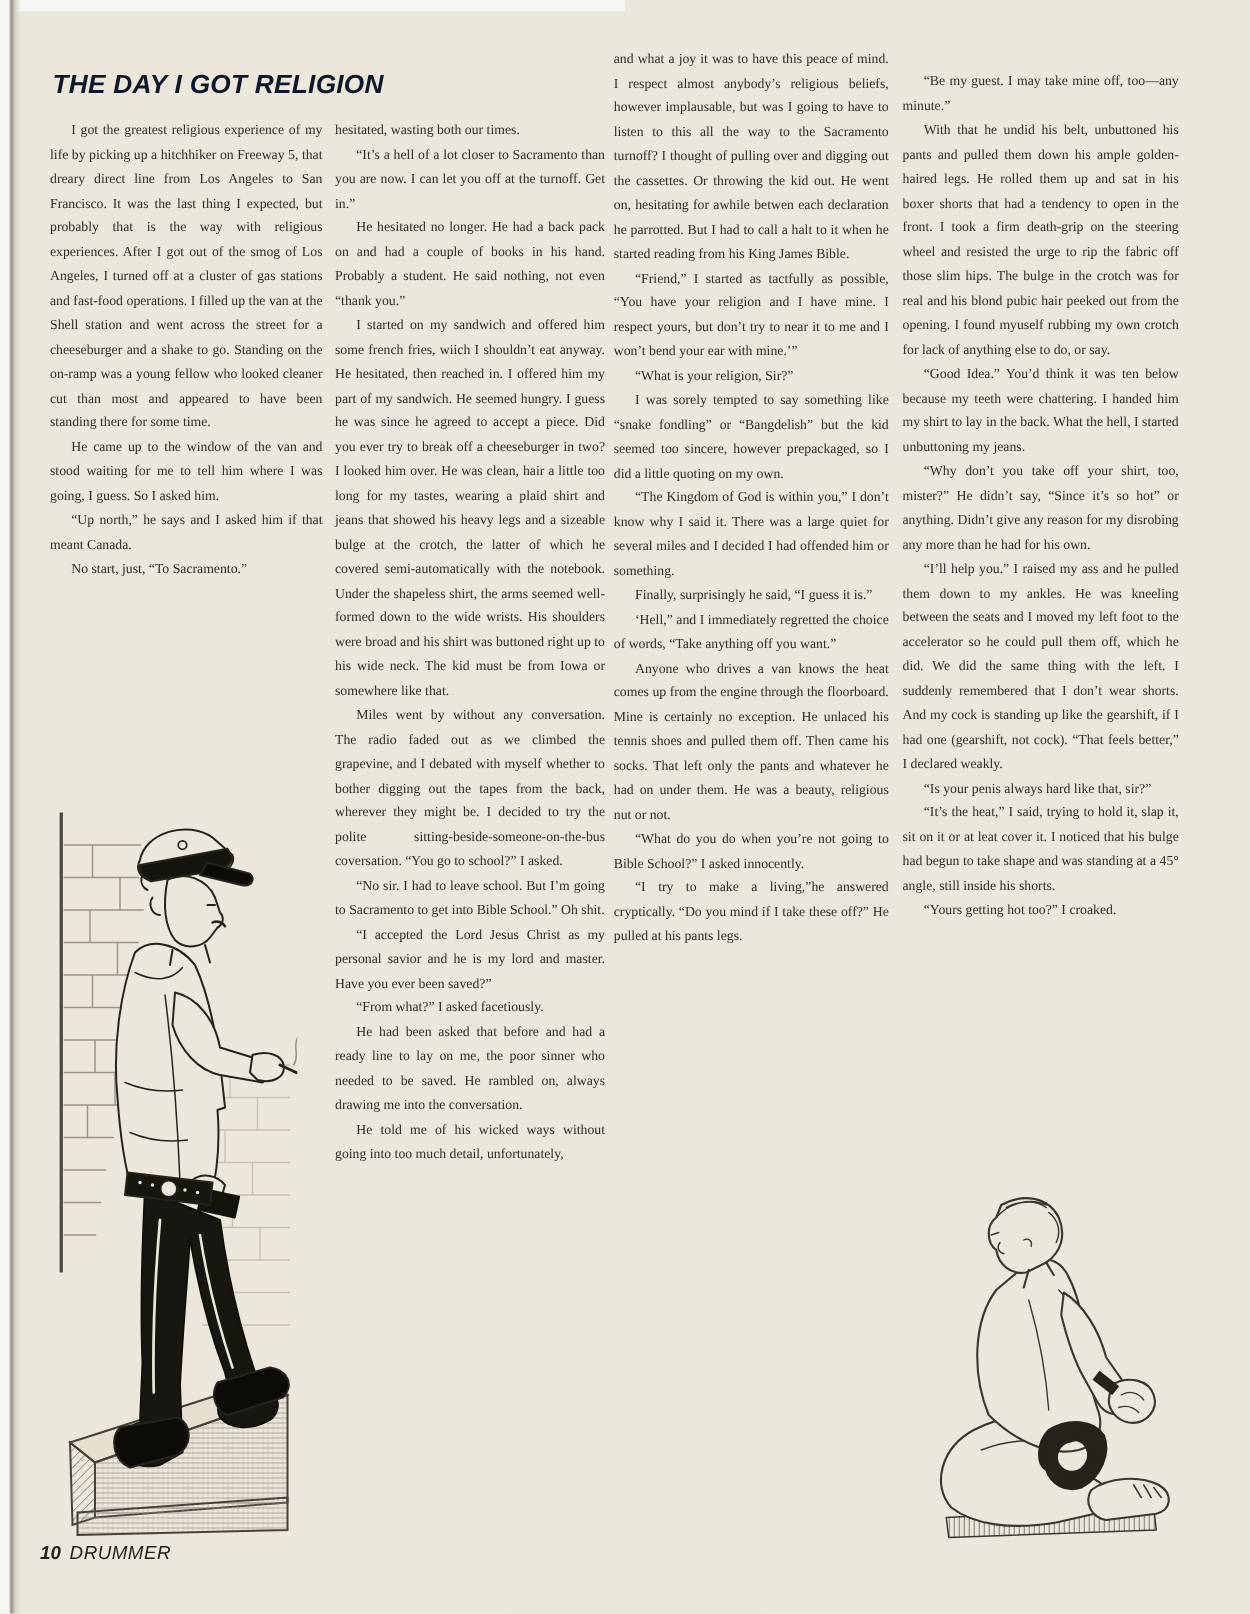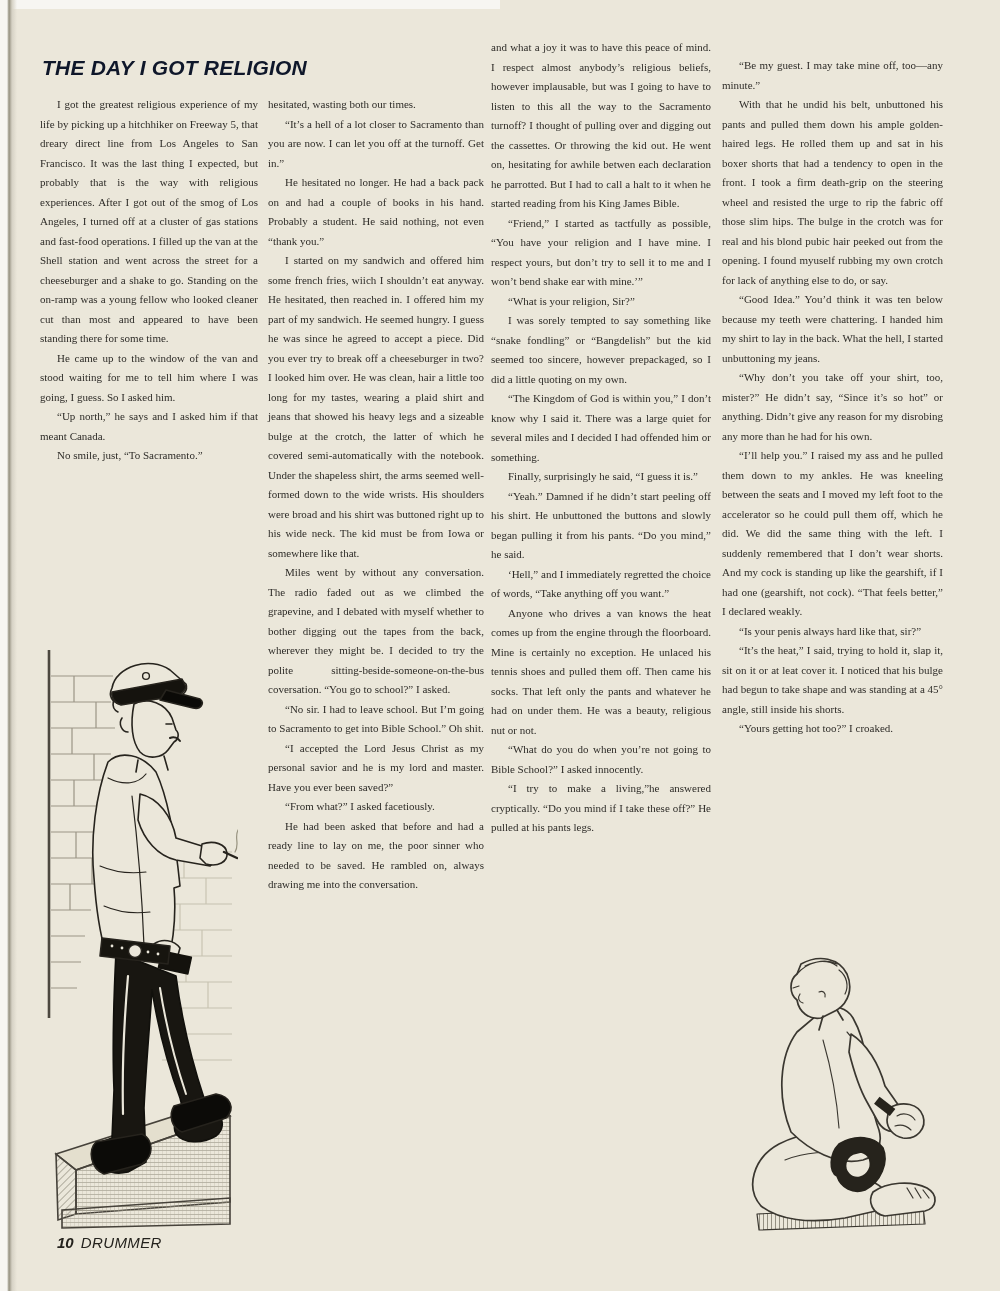--- a/index.html
+++ b/index.html
@@ -14,59 +14,59 @@
   .col{position:absolute;font-size:11px;line-height:19.5px;text-align:justify;}
   .col p{margin:0;}
   .col p.indent{text-indent:17px;}
   .col1{left:40px;top:95px;width:218px;}
   .col2{left:268px;top:95px;width:216px;}
   .col3{left:491px;top:38px;width:220px;}
   .col4{left:722px;top:38px;width:221px;margin-top:18px;}
   .illus{position:absolute;}
   .illus-left{left:34px;top:646px;width:204px;height:586px;}
   .illus-right{left:727px;top:948px;width:232px;height:288px;}
-  .footer{position:absolute;left:57px;top:1234px;font-family:"Liberation Sans",sans-serif;
+  .footer{position:absolute;left:32px;top:1234px;font-family:"Liberation Sans",sans-serif;
         font-style:italic;font-size:15px;color:#24221d;}
   .footer .pg{font-weight:bold;margin-right:7px;}
   .footer .mag{letter-spacing:.4px;}
 </style>
 </head>
 <body>
 
 <div class="page">
   <div class="scan-top"></div>
   <div class="scan-left"></div>
 
   <h1 class="title">THE DAY I GOT RELIGION</h1>
 
   <div class="col col1">
       <p class="indent">I got the greatest religious experience of my life by picking up a hitchhiker on Freeway 5, that dreary direct line from Los Angeles to San Francisco. It was the last thing I expected, but probably that is the way with religious experiences. After I got out of the smog of Los Angeles, I turned off at a cluster of gas stations and fast-food operations. I filled up the van at the Shell station and went across the street for a cheeseburger and a shake to go. Standing on the on-ramp was a young fellow who looked cleaner cut than most and appeared to have been standing there for some time.</p>
       <p class="indent">He came up to the window of the van and stood waiting for me to tell him where I was going, I guess. So I asked him.</p>
       <p class="indent">“Up north,” he says and I asked him if that meant Canada.</p>
-      <p class="indent">No smile, just, “To Sacramento.”</p>
+      <p class="indent">No start, just, “To Sacramento.”</p>
     </div>
   <div class="col col2">
       <p class="">hesitated, wasting both our times.</p>
       <p class="indent">“It’s a hell of a lot closer to Sacramento than you are now. I can let you off at the turnoff. Get in.”</p>
       <p class="indent">He hesitated no longer. He had a back pack on and had a couple of books in his hand. Probably a student. He said nothing, not even “thank you.”</p>
       <p class="indent">I started on my sandwich and offered him some french fries, wiich I shouldn’t eat anyway. He hesitated, then reached in. I offered him my part of my sandwich. He seemed hungry. I guess he was since he agreed to accept a piece. Did you ever try to break off a cheeseburger in two? I looked him over. He was clean, hair a little too long for my tastes, wearing a plaid shirt and jeans that showed his heavy legs and a sizeable bulge at the crotch, the latter of which he covered semi-automatically with the notebook. Under the shapeless shirt, the arms seemed well-formed down to the wide wrists. His shoulders were broad and his shirt was buttoned right up to his wide neck. The kid must be from Iowa or somewhere like that.</p>
       <p class="indent">Miles went by without any conversation. The radio faded out as we climbed the grapevine, and I debated with myself whether to bother digging out the tapes from the back, wherever they might be. I decided to try the polite sitting-beside-someone-on-the-bus coversation. “You go to school?” I asked.</p>
       <p class="indent">“No sir. I had to leave school. But I’m going to Sacramento to get into Bible School.” Oh shit.</p>
       <p class="indent">“I accepted the Lord Jesus Christ as my personal savior and he is my lord and master. Have you ever been saved?”</p>
       <p class="indent">“From what?” I asked facetiously.</p>
       <p class="indent">He had been asked that before and had a ready line to lay on me, the poor sinner who needed to be saved. He rambled on, always drawing me into the conversation.</p>
+      <p class="indent">He told me of his wicked ways without going into too much detail, unfortunately,</p>
     </div>
   <div class="col col3">
       <p class="">and what a joy it was to have this peace of mind. I respect almost anybody’s religious beliefs, however implausable, but was I going to have to listen to this all the way to the Sacramento turnoff? I thought of pulling over and digging out the cassettes. Or throwing the kid out. He went on, hesitating for awhile betwen each declaration he parrotted. But I had to call a halt to it when he started reading from his King James Bible.</p>
-      <p class="indent">“Friend,” I started as tactfully as possible, “You have your religion and I have mine. I respect yours, but don’t try to sell it to me and I won’t bend shake ear with mine.’”</p>
+      <p class="indent">“Friend,” I started as tactfully as possible, “You have your religion and I have mine. I respect yours, but don’t try to near it to me and I won’t bend your ear with mine.’”</p>
       <p class="indent">“What is your religion, Sir?”</p>
       <p class="indent">I was sorely tempted to say something like “snake fondling” or “Bangdelish” but the kid seemed too sincere, however prepackaged, so I did a little quoting on my own.</p>
       <p class="indent">“The Kingdom of God is within you,” I don’t know why I said it. There was a large quiet for several miles and I decided I had offended him or something.</p>
       <p class="indent">Finally, surprisingly he said, “I guess it is.”</p>
-      <p class="indent">“Yeah.” Damned if he didn’t start peeling off his shirt. He unbuttoned the buttons and slowly began pulling it from his pants. “Do you mind,” he said.</p>
       <p class="indent">‘Hell,” and I immediately regretted the choice of words, “Take anything off you want.”</p>
       <p class="indent">Anyone who drives a van knows the heat comes up from the engine through the floorboard. Mine is certainly no exception. He unlaced his tennis shoes and pulled them off. Then came his socks. That left only the pants and whatever he had on under them. He was a beauty, religious nut or not.</p>
       <p class="indent">“What do you do when you’re not going to Bible School?” I asked innocently.</p>
       <p class="indent">“I try to make a living,”he answered cryptically. “Do you mind if I take these off?” He pulled at his pants legs.</p>
     </div>
   <div class="col col4">
       <p class="indent">“Be my guest. I may take mine off, too—any minute.”</p>
       <p class="indent">With that he undid his belt, unbuttoned his pants and pulled them down his ample golden-haired legs. He rolled them up and sat in his boxer shorts that had a tendency to open in the front. I took a firm death-grip on the steering wheel and resisted the urge to rip the fabric off those slim hips. The bulge in the crotch was for real and his blond pubic hair peeked out from the opening. I found myuself rubbing my own crotch for lack of anything else to do, or say.</p>
       <p class="indent">“Good Idea.” You’d think it was ten below because my teeth were chattering. I handed him my shirt to lay in the back. What the hell, I started unbuttoning my jeans.</p>
       <p class="indent">“Why don’t you take off your shirt, too, mister?” He didn’t say, “Since it’s so hot” or anything. Didn’t give any reason for my disrobing any more than he had for his own.</p>

